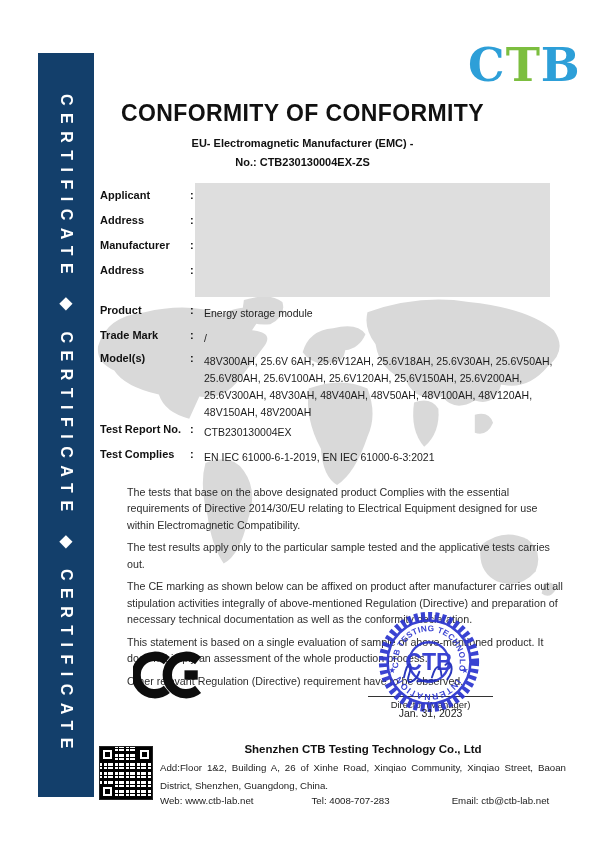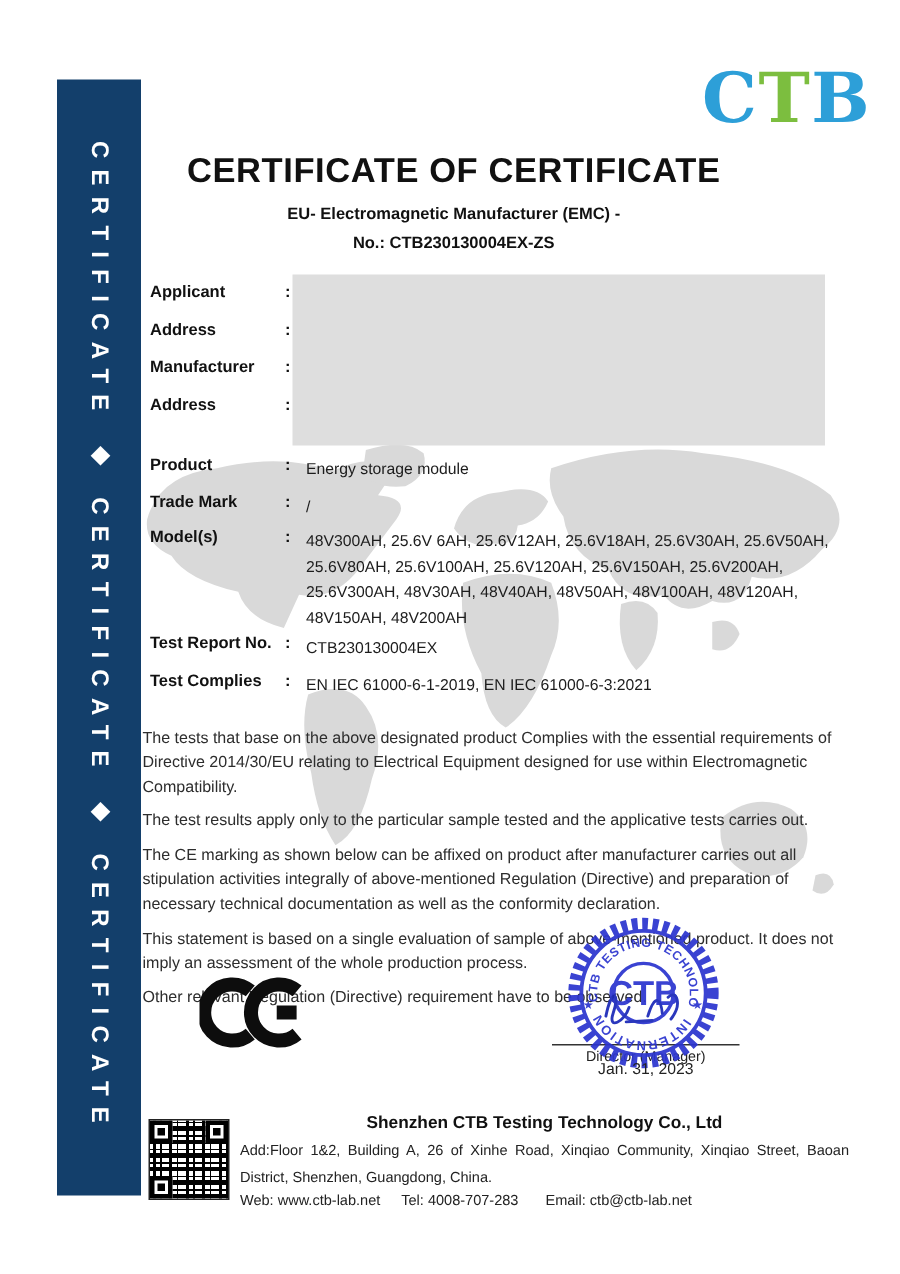--- a/index.html
+++ b/index.html
@@ -34,59 +34,59 @@
   .map { position:absolute; left:92px; top:286px; width:476px; height:382px; z-index:0; }
   
   .redact { position:absolute; left:195px; top:183px; width:355px; height:114px; background:#dedede; z-index:1; }
   
   .field-row { position:absolute; left:100px; width:465px; display:flex; z-index:2; }
   .field-label { width:90px; font-size:11px; font-weight:bold; color:#111; flex:0 0 90px; }
   .field-colon { width:14px; font-size:11px; font-weight:bold; color:#111; flex:0 0 14px; }
   .field-value { font-size:10.5px; color:#1c1c1c; width:361px; line-height:17px; margin-top:0.5px; }
   
   .paragraphs { position:absolute; left:95px; top:484px; width:472px; z-index:2; }
-  .paragraphs p { font-size:10.7px; line-height:16.3px; color:#2d2d2d; margin-bottom:6.5px; }
+  .paragraphs p { font-size:10.7px; line-height:16.3px; color:#2d2d2d; margin-bottom:6.5px;padding-left:32px; }
   
   .ce { position:absolute; left:133px; top:649px; width:78px; height:52px; z-index:2; }
   
   .sign-line { position:absolute; left:368px; top:696px; width:125px; border-top:1.4px solid #333; z-index:2; }
   .signer { position:absolute; left:368px; top:699px; width:125px; text-align:center; font-size:9.5px; color:#222; z-index:2; }
   .stamp { position:absolute; left:376px; top:609px; width:106px; height:106px; z-index:3; opacity:0.93; }
   .sign-date { position:absolute; left:388px; top:707px; width:85px; text-align:center; font-size:10.5px; color:#222; z-index:4; }
   
   .qr { position:absolute; left:100px; top:747px; width:52px; height:52px; z-index:2;
     background-image:
       repeating-linear-gradient(0deg, rgba(0,0,0,1) 0 3px, rgba(0,0,0,0) 3px 5px, rgba(0,0,0,1) 5px 6px, rgba(0,0,0,0) 6px 9px),
       repeating-linear-gradient(90deg, #fff 0 2px, #000 2px 4px, #fff 4px 7px, #000 7px 8px, #fff 8px 11px);
     outline:1px solid #222;
   }
   .qr .finder { position:absolute; width:15px; height:15px; background:#fff; border:3px solid #000; }
   .qr .finder::after { content:""; position:absolute; inset:2px; background:#000; }
   .qr .f-tl { left:0; top:0; } .qr .f-tr { right:0; top:0; } .qr .f-bl { left:0; bottom:0; }
   .footer-text { position:absolute; left:160px; top:743px; width:406px; z-index:2; }
   .company { font-size:11.5px; font-weight:bold; color:#111;text-align:center; }
   .address { margin-top:4px; font-size:9.7px; color:#222; line-height:17.5px; text-align:justify; }
-  .contact { margin-top:1px; font-size:9.7px; color:#222; display:flex; }
+  .contact { margin-top:1px; font-size:9.7px; color:#222; display:flex;gap:44px; }
   .contact .tel { margin-left:14px; } .contact .email { margin-left:18px; }
 </style>
 </head>
 <body>
 
 <div id="page">
 
   <div class="sidebar">
     <div class="sidebar-text">CERTIFICATE ◆ CERTIFICATE ◆ CERTIFICATE</div>
   </div>
 
   <div class="logo">
     <span class="c1">C</span><span class="c2">T</span><span class="c3">B</span>
   </div>
 
   <div class="header">
-    <div class="title">CERTIFICATE OF CERTIFICATE</div>
+    <div class="title">CONFORMITY OF CONFORMITY</div>
     <div class="subtitle">EU- Electromagnetic Manufacturer (EMC) -</div>
     <div class="certno">No.: CTB230130004EX-ZS</div>
   </div>
 
   <svg class="map" viewBox="0 0 470 380" preserveAspectRatio="none">
     <g fill="#d9d9d9">
       <path d="M6,60 Q14,30 52,26 Q95,16 128,28 Q152,16 170,26 L158,44 Q180,46 170,60 L146,92 Q130,114 106,110 L96,132 Q72,126 66,108 Q32,100 22,84 Q4,76 6,60 Z"></path>
       <path d="M150,14 Q176,6 188,16 Q192,30 176,38 Q154,40 148,28 Z"></path>
       <path d="M112,176 Q138,166 150,184 Q164,204 154,232 Q146,268 130,276 Q118,258 114,228 Q106,198 112,176 Z"></path>
       <path d="M208,66 Q214,44 238,42 Q262,36 270,48 Q264,62 250,64 Q248,78 234,76 Q218,80 208,66 Z"></path>

